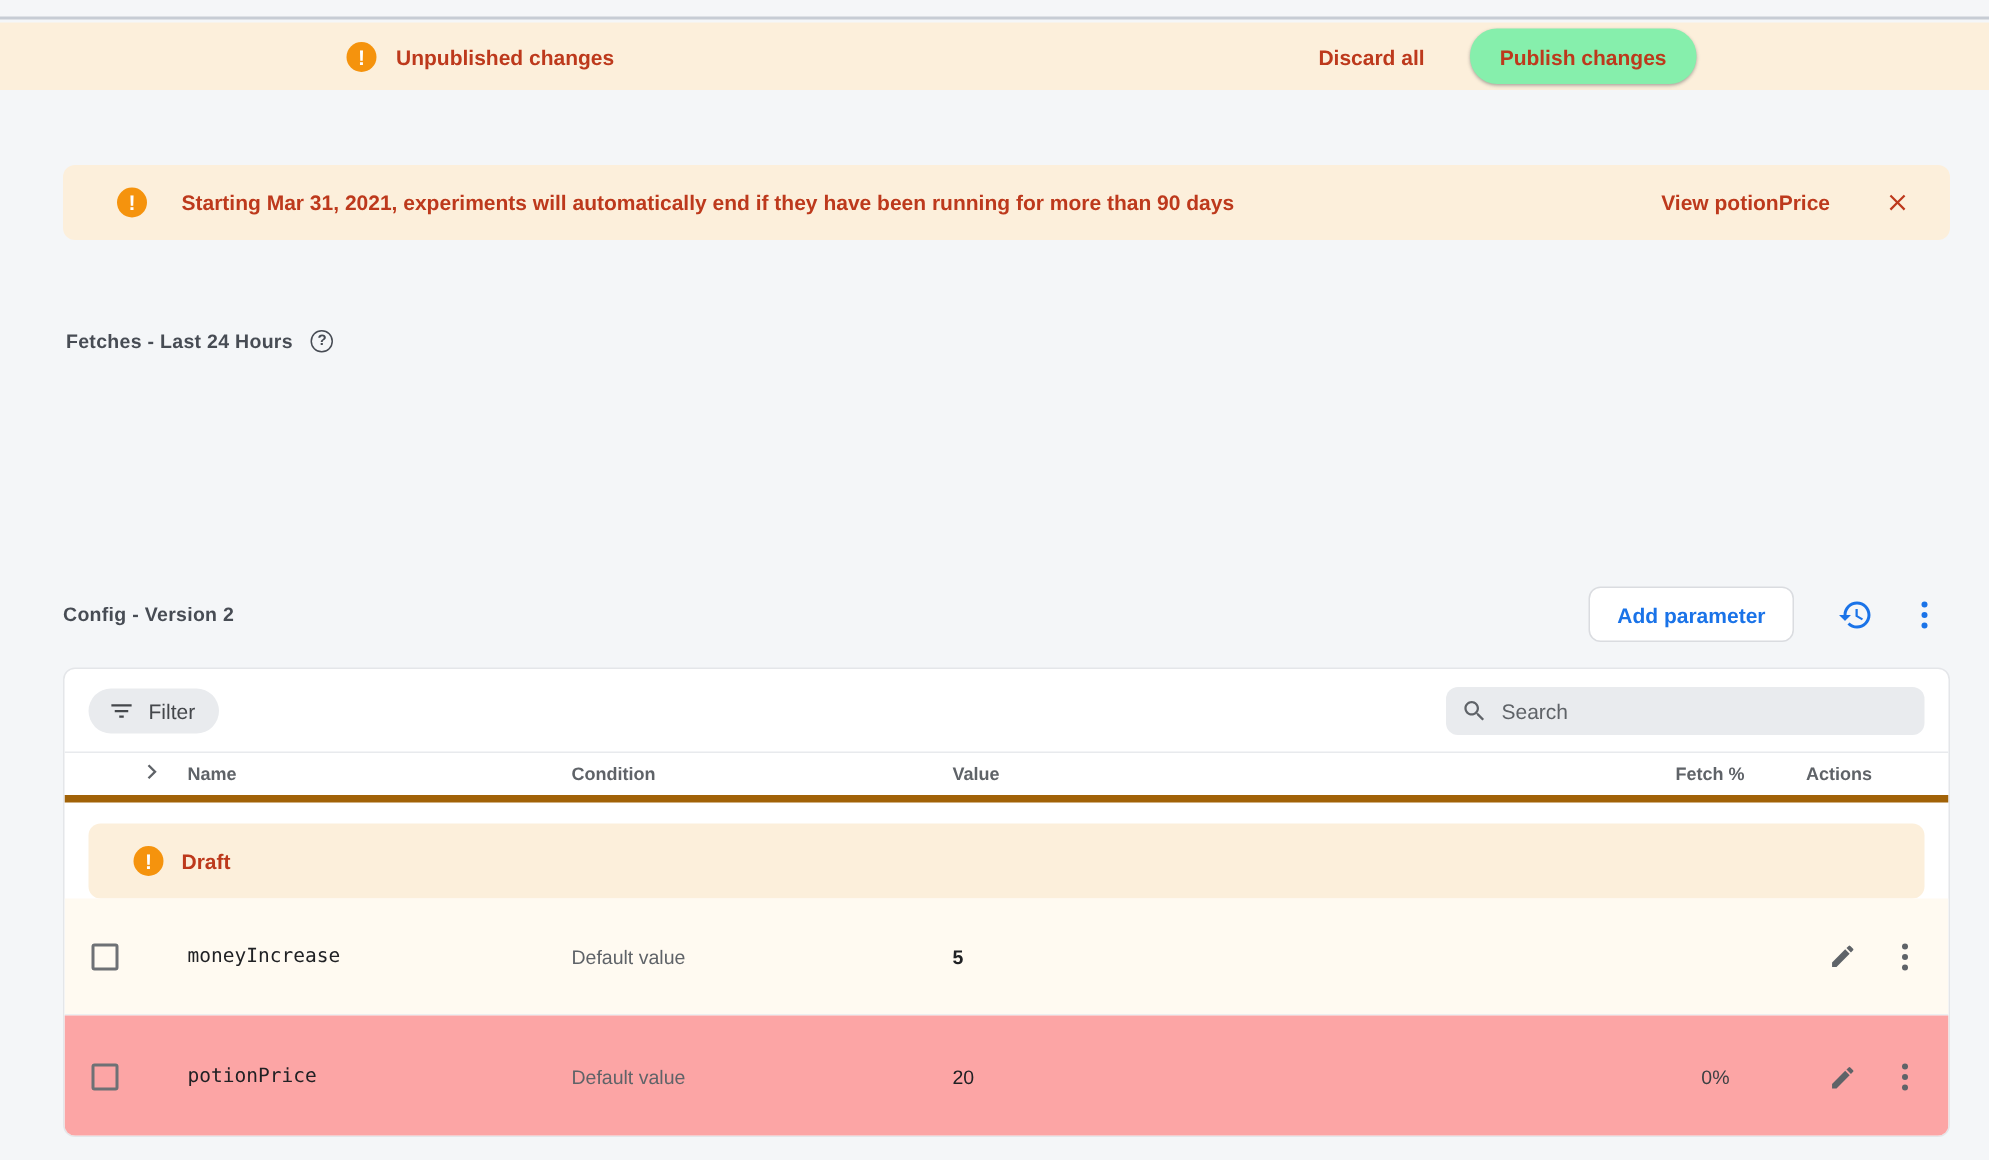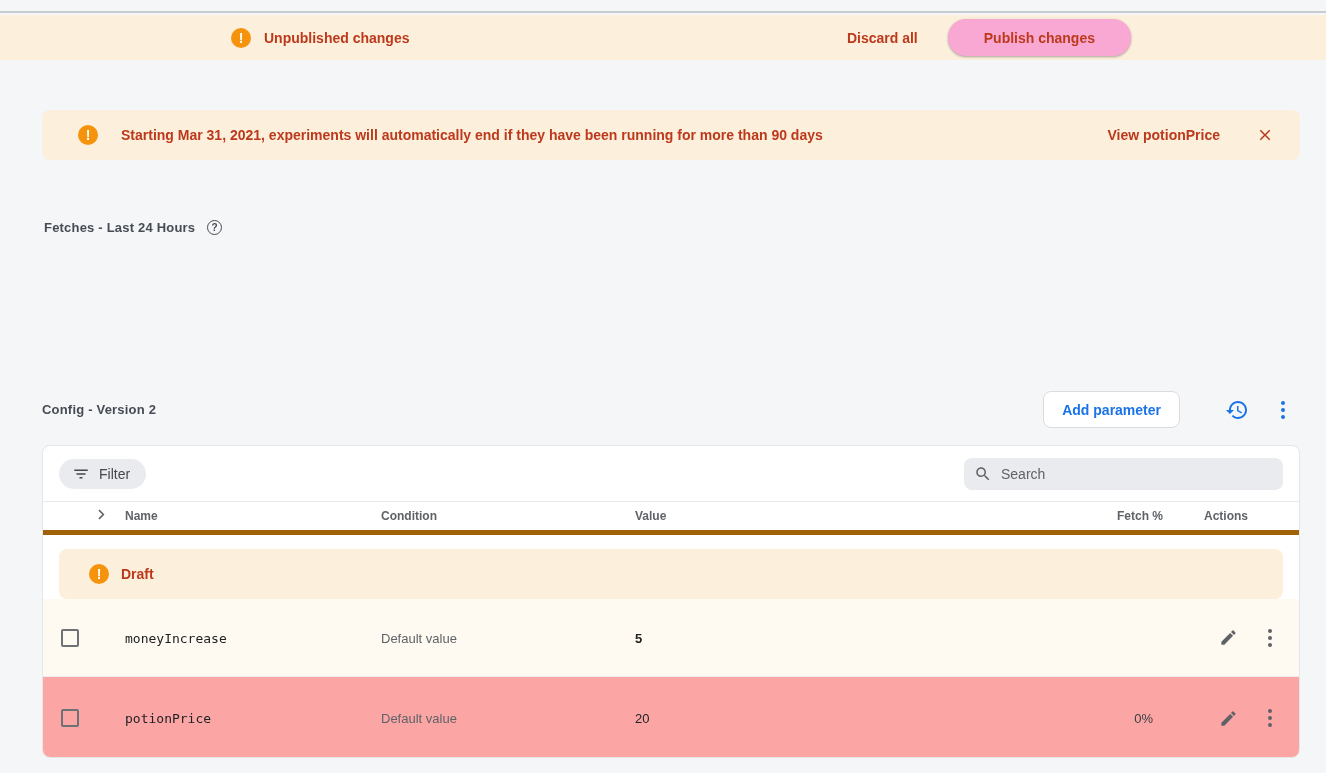--- a/index.html
+++ b/index.html
@@ -16,22 +16,22 @@
   .publishbar { position:absolute; top:15px; left:0; width:100%; height:45px;
     background:#fcefdb; display:flex; align-items:center; }
   .publishbar .left { display:flex; align-items:center; gap:13px; margin-left:231px; }
   .warn-icon { width:20px; height:20px; border-radius:50%; background:#f5930d;
     color:#fff; font-weight:bold; font-size:14px; display:flex;
     align-items:center; justify-content:center; flex:0 0 auto; }
   .red-text { color:#bd391c; font-weight:bold; font-size:14px; }
   .publishbar .right { margin-left:auto; margin-right:195px; display:flex; align-items:center; gap:26px; }
   .text-btn { color:#bd391c; font-weight:bold; font-size:14px; background:none;
     border:none; cursor:pointer; font-family:inherit; padding:6px 4px; }
-  .publish-btn { background:#f9a8d4; color:#bd391c; font-weight:bold; font-size:14px;
-    border:none; border-radius:18px; padding:0 36px; height:37px; cursor:pointer;
+  .publish-btn { background:#86efac; color:#bd391c; font-weight:bold; font-size:14px;
+    border:none; border-radius:18px; padding:0 20px; height:37px; cursor:pointer;
     font-family:inherit; box-shadow:0 1px 2px rgba(60,64,67,.3), 0 1px 3px rgba(60,64,67,.15); }
   
   .notice { position:absolute; top:110px; left:42px; width:1258px; height:50px;
     background:#fcefdb; border-radius:8px; display:flex; align-items:center; }
   .notice .msg { margin-left:23px; }
   .notice .warn-icon { margin-left:36px; }
   .notice .spacer { flex:1; }
   .notice .close { background:none; border:none; cursor:pointer; margin:0 24px 0 30px;
     width:22px; height:22px; display:flex; align-items:center; justify-content:center; }
   
@@ -48,21 +48,21 @@
   
   .config-header { position:absolute; top:391px; left:42px; width:1258px; height:37px;
     display:flex; align-items:center; }
   .config-header .section-title { position:static; }
   .config-header .spacer { flex:1; }
   .add-param-btn { background:#fff; color:#1a73e8; border:1px solid #dadce0;
     border-radius:8px; height:37px; padding:0 18px; font-size:14px; font-weight:bold;
     font-family:inherit; cursor:pointer; }
   .icon-btn { background:none; border:none; cursor:pointer; width:34px; height:34px;
     display:flex; align-items:center; justify-content:center; }
-  .config-header .add-param-btn { margin-right:40px; }
+  .config-header .add-param-btn { margin-right:24px; }
   .config-header .icon-btn + .icon-btn { margin-left:12px; }
   
   .config-card { position:absolute; top:445px; left:42px; width:1258px; height:313px;
     background:#fff; border:1px solid #e4e6e9; border-radius:8px; overflow:hidden; }
   .toolbar { height:55px; display:flex; align-items:center; padding:0 16px; }
   .filter-chip { display:flex; align-items:center; gap:9px; background:#e9ebee;
     border:none; border-radius:15px; height:30px; padding:0 16px 0 13px;
     font-size:14px; color:#44474b; font-family:inherit; cursor:pointer; }
   .toolbar .spacer { flex:1; }
   .searchbox { display:flex; align-items:center; background:#e9ebee; border-radius:8px;

